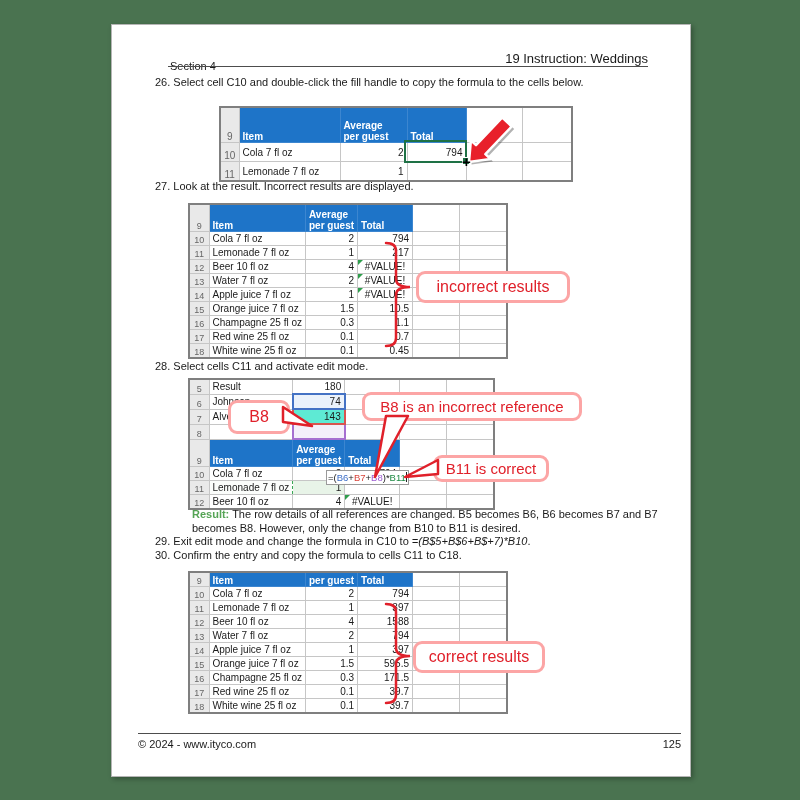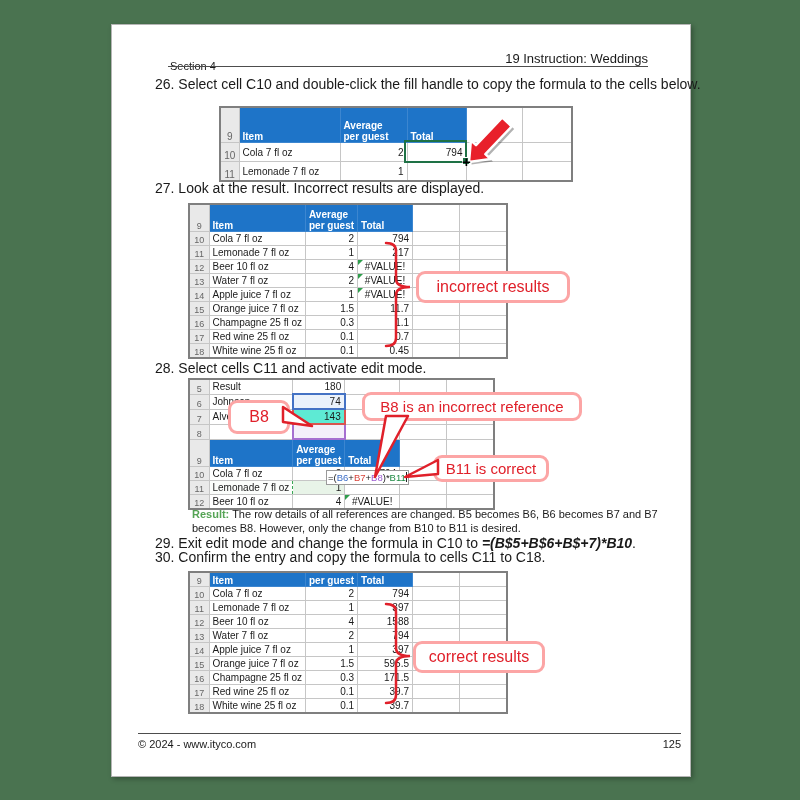--- a/index.html
+++ b/index.html
@@ -8,27 +8,27 @@
   .page{position:absolute;left:111px;top:24px;width:578px;height:751px;background:#fff;
         border:1px solid #b5b5b5;box-shadow:2px 2px 5px rgba(0,0,0,0.30);}
   
   .hdr-left{position:absolute;left:170px;top:60px;font-size:11px;}
   .hdr-right{position:absolute;left:448px;top:51px;width:200px;text-align:right;font-size:13px;}
   .hdr-rule{position:absolute;left:168px;top:66px;width:480px;height:1px;background:#4d4d4d;}
   .ft-rule{position:absolute;left:138px;top:733px;width:543px;height:1px;background:#4d4d4d;}
   .ft-left{position:absolute;left:138px;top:738px;font-size:11px;}
   .ft-right{position:absolute;left:481px;top:738px;width:200px;text-align:right;font-size:11px;}
   
-  .step{position:absolute;font-size:14px;white-space:nowrap;}
+  .step{position:absolute;font-size:11px;white-space:nowrap;}
   #s26{left:155px;top:76px;}
   #s27{left:155px;top:180px;}
   #s28{left:155px;top:360px;}
   #s29{left:155px;top:535px;}
   #s30{left:155px;top:549px;}
-  .fml{font-weight:bold;font-style:italic;}
+  .fml{font-weight:normal;font-style:italic;}
   .result{position:absolute;left:192px;top:508px;width:470px;font-size:11px;line-height:13.5px;}
   .result .lbl{color:#55A455;font-weight:bold;}
   
   table.sheet{position:absolute;border-collapse:collapse;table-layout:fixed;font-size:10px;
               background:#fff;border:2px solid #7f7f7f;z-index:1;}
   .sheet td{border:1px solid #c6c6c6;height:13px;padding:0 3px;overflow:hidden;white-space:nowrap;}
   .sheet td.rn{background:#e9e9e9;color:#666;text-align:center;font-size:9px;padding:0;vertical-align:bottom;}
   .sheet td.h{background:#1E74C8;color:#fff;font-weight:bold;vertical-align:bottom;border-color:#3c86d0;}
   .sheet tr.hr td{height:26px;}
   .sheet tr.hr1 td{height:13px;}
@@ -181,21 +181,21 @@
           <td>Apple juice 7 fl oz</td>
           <td class="num">1</td>
           <td class="err"><span class="tri"></span><span>#VALUE!</span></td>
           <td></td>
           <td></td>
         </tr>
     <tr>
           <td class="rn">15</td>
           <td>Orange juice 7 fl oz</td>
           <td class="num">1.5</td>
-          <td class="num">11.7</td>
+          <td class="num">10.5</td>
           <td></td>
           <td></td>
         </tr>
     <tr>
           <td class="rn">16</td>
           <td>Champagne 25 fl oz</td>
           <td class="num">0.3</td>
           <td class="num">1.1</td>
           <td></td>
           <td></td>

